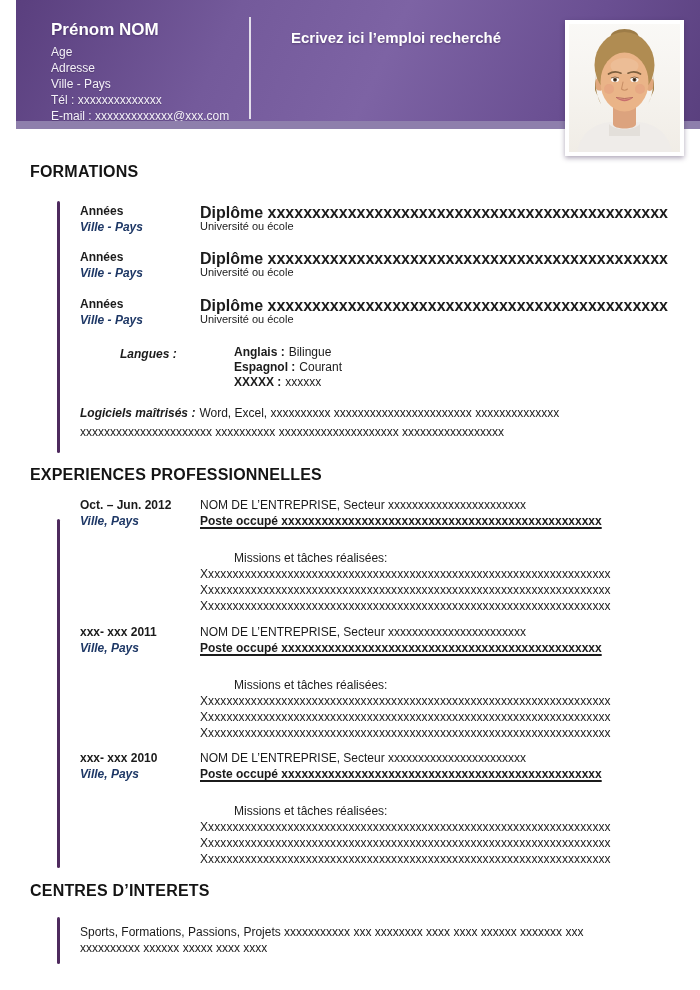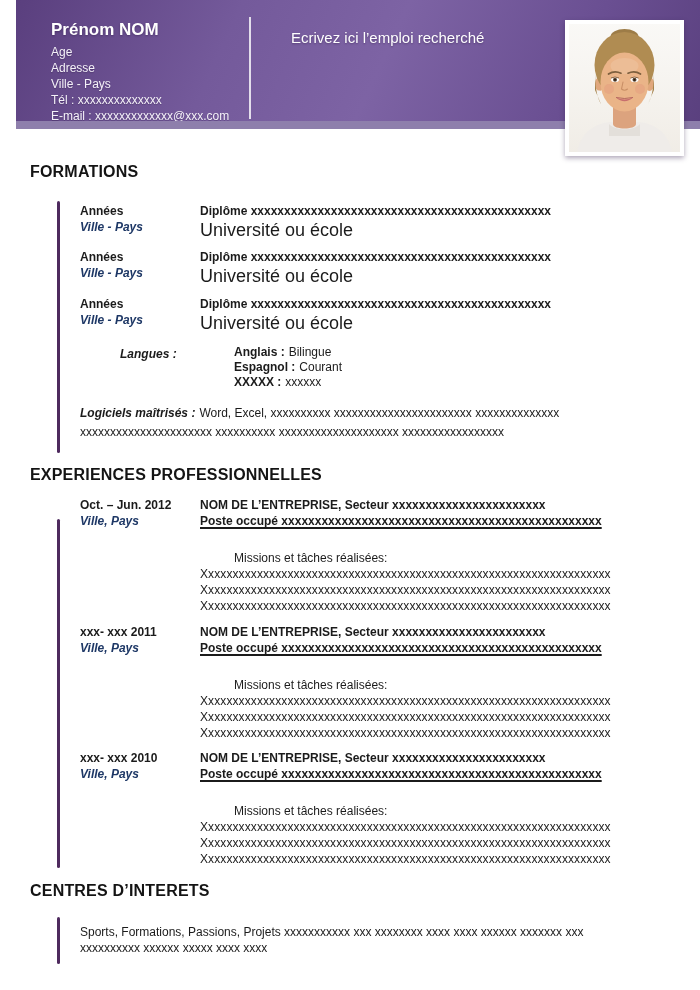--- a/index.html
+++ b/index.html
@@ -33,21 +33,21 @@
     font-size:12px; color:#f4f1f8; white-space:nowrap;
     text-shadow:0 1px 1px rgba(40,20,60,.3);
   }
   .d0{top:45px}.d1{top:61px}.d2{top:77px}.d3{top:93px}.d4{top:109px}
   .hdr-sep {
     position:absolute; left:233px; top:17px; width:2px; height:102px;
     background:rgba(255,255,255,.8);
   }
   .hdr-job {
     position:absolute; left:275px; top:29px;
-    font-size:15px; font-weight:normal; color:#ffffff;
+    font-size:15px; font-weight:bold; color:#ffffff;
     text-shadow:0 1px 2px rgba(40,20,60,.4);
     white-space:nowrap;
   }
   .photo {
     position:absolute; left:565px; top:20px;
     width:119px; height:136px;
     background:#ffffff; padding:4px;
     box-shadow:0 2px 5px rgba(50,30,75,.4);
   }
   .photo svg { display:block; }
@@ -68,22 +68,22 @@
   .vl-form{top:201px; height:252px}
   .vl-exp {top:519px; height:349px}
   .vl-int {top:917px; height:47px}
   .navy { color:#1e3866; font-weight:bold; font-style:italic; }
 
   
   .fe { position:absolute; left:0; width:700px; height:34px; }
   .fe1{top:204px}.fe2{top:250px}.fe3{top:297px}
   .fe .r1l{position:absolute; left:80px; top:0; font-size:12px; font-weight:bold; white-space:nowrap;}
   .fe .r2l{position:absolute; left:80px; top:16px; font-size:12px; white-space:nowrap;}
-  .fe .r1c{position:absolute; left:200px; top:0; font-size:12px; font-weight:bold; white-space:nowrap;}
-  .fe .r2c{position:absolute; left:200px; top:16px; font-size:18px; white-space:nowrap;}
+  .fe .r1c{position:absolute; left:200px; top:0; font-size:16px; font-weight:bold; white-space:nowrap;}
+  .fe .r2c{position:absolute; left:200px; top:16px; font-size:11px; white-space:nowrap;}
 
   .lang-label {
     position:absolute; left:80px; top:347px;
     font-size:12px; font-weight:bold; font-style:italic; color:#1b1b1b;
     white-space:nowrap;
     margin-left:40px;
   }
   .lang-item { position:absolute; left:202px; font-size:12px; white-space:nowrap; }
   .li0{top:345px}.li1{top:360px}.li2{top:375px}
   .lang-item .lname { font-weight:bold; margin-right:4px;margin-left:32px; }
@@ -92,21 +92,21 @@
     position:absolute; left:80px; top:404px; width:545px;
     font-size:12px; line-height:19px;
   }
   .soft .slabel { font-weight:bold; font-style:italic; margin-right:4px; }
 
   
   .xe { position:absolute; left:0; width:700px; height:118px; }
   .xe1{top:498px}.xe2{top:625px}.xe3{top:751px}
   .xdates{position:absolute; left:80px; top:0; font-size:12px; font-weight:bold; white-space:nowrap;}
   .xloc  {position:absolute; left:80px; top:16px; font-size:12px; white-space:nowrap;}
-  .xcomp {position:absolute; left:200px; top:0; font-size:12px; font-weight:bold; white-space:nowrap;}
+  .xcomp {position:absolute; left:200px; top:0; font-size:12px; font-weight:normal; white-space:nowrap;}
   .xpos  {position:absolute; left:200px; top:16px; font-size:12px; font-weight:bold;
           text-decoration:underline; text-decoration-thickness:1.5px; text-underline-offset:2px;
           white-space:nowrap;}
   .xmis  {position:absolute; left:200px; top:53px; font-size:12px; white-space:nowrap;margin-left:34px;}
   .xline {position:absolute; left:200px; font-size:12px; white-space:nowrap; letter-spacing:.1px;}
   .m0{top:69px}.m1{top:85px}.m2{top:101px}
 
   
   .interests {
     position:absolute; left:80px; top:924px; width:548px;

